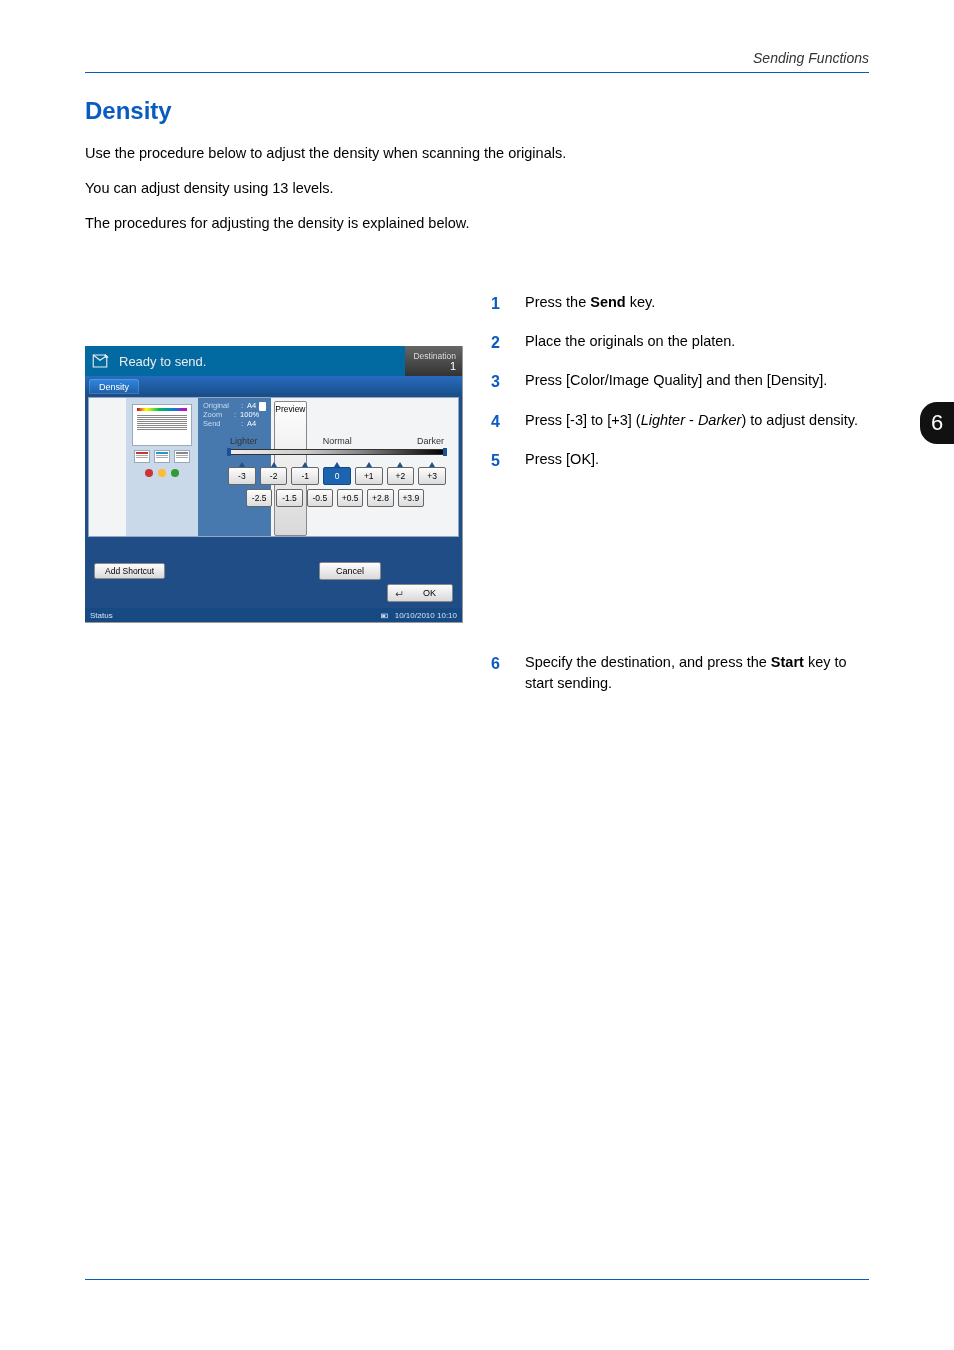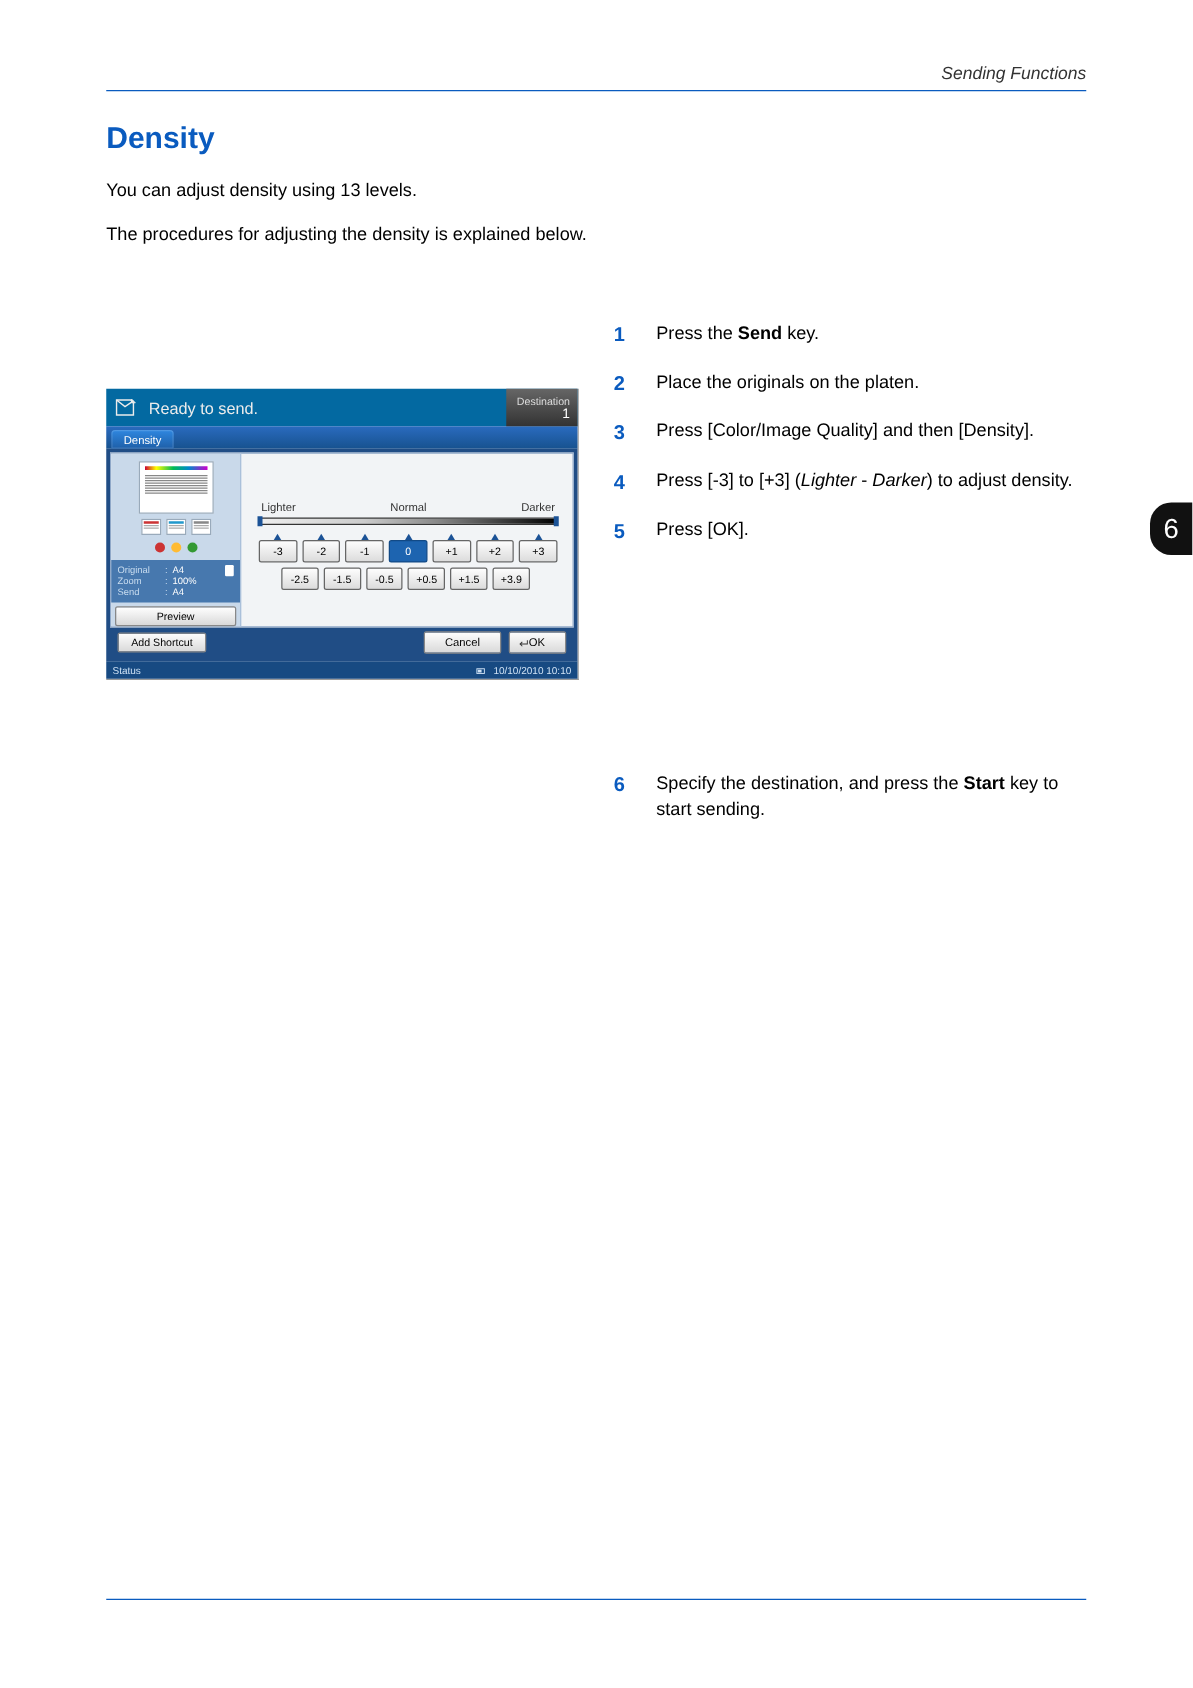--- a/index.html
+++ b/index.html
@@ -33,21 +33,21 @@
   .shot-header .sendicon svg { width:18px; height:18px; fill:#ececec; stroke:#ececec; }
   .shot-header .title { flex: 1; padding-left: 4px; color: #ececec; font-size: 13px; }
   .shot-header .dest { background: linear-gradient(#666,#333); color:#ddd; font-size: 8.5px; height: 100%; display:flex; flex-direction: column; align-items:flex-end; justify-content:center; padding: 0 6px 0 8px; }
   .shot-header .dest .dv { color:#fff; font-size:11px; line-height:1; }
 
   .tab-row { height: 18px; background: linear-gradient(#2a6bbf,#17528f); display:flex; align-items:flex-end; }
   .tab-row .tab { background: linear-gradient(#2f87e0,#1e5fa8); color:#fff; font-size: 9px; height: 15px; padding: 1px 10px; border-radius: 3px 3px 0 0; margin-left: 4px; display:flex; align-items:center; box-shadow: inset 0 0 0 1px rgba(255,255,255,.15);}
   .main-area { background:#204d85; padding: 3px; }
   .main-inner { background:#f2f4f6; border:1px solid #8fa8c8; display:flex; min-height: 140px; }
 
-  .left-pane { width: 104px; background:#c9d9ea; border-right:1px solid #aac0da; display:flex; flex-direction:column; }
+  .left-pane { width: 88px; background:#c9d9ea; border-right:1px solid #aac0da; display:flex; flex-direction:row;margin-left:37px; }
   .preview-box { flex:1; padding:6px 6px 3px 6px; display:flex; flex-direction:column; align-items:center; gap:4px; }
   .preview-page { background:#fff; border:1px solid #9ab; width: 60px; height: 42px; display:flex; flex-direction:column; padding:3px 4px; gap:1px; }
   .preview-page .clr { height:3px; background: linear-gradient(90deg,#c03,#ff0 18%,#0b5 45%,#08c 70%,#c0c); border:0; }
   .preview-page .ln { height:1px; background:#888; }
   .thumbs { display:flex; gap:4px; }
   .thumbs .th { width:16px; height:13px; background:#fff; border:1px solid #9ab; display:flex; flex-direction:column; padding:1px; gap:1px;}
   .thumbs .th .bar { height:2px; background: linear-gradient(90deg,#c03,#08c); }
   .thumbs .th .tl { height:1px; background:#aaa; }
   .icons2 { display:flex; gap:5px; margin-top:2px;}
   .icons2 span { width:8px; height:8px; border-radius:50%; }
@@ -73,35 +73,36 @@
   .btn-row { display:flex; gap:4px; }
   .btn-row.half { padding-left: 18px; margin-top:4px; }
   .dbtn { flex:1; background: linear-gradient(#fdfdfd,#dcdcdc); border:1px solid #666; border-radius:2px; font-size:8.5px; text-align:center; padding:3px 0; position:relative; }
   .dbtn.sel { background:#1d64b0; color:#fff; border-color:#124a86;}
   .dbtn .notch { position:absolute; top:-6px; left:50%; transform:translateX(-50%); width:0; height:0; border-left:3px solid transparent; border-right:3px solid transparent; border-bottom:5px solid #1b5296;}
 
   .footer-row { padding:3px 6px 3px 6px; display:flex; justify-content:space-between; align-items:center;}
   .add-shortcut { background: linear-gradient(#fdfdfd,#d9d9d9); border:1px solid #888; border-radius:2px; font-size:8.5px; padding:2px 10px; }
   .footer-actions { display:flex; gap:6px; align-items:center;}
   .footer-actions .fbtn { background: linear-gradient(#fdfdfd,#d9d9d9); border:1px solid #888; border-radius:2px; font-size:9px; padding:3px 16px; }
-  .footer-actions .ok { padding-left:6px; display:flex; align-items:flex-end; gap:0;}
+  .footer-actions .ok { padding-left:6px; display:flex; align-items:flex-end; gap:20px;margin-top:44px;}
   .footer-actions .ok svg { width:9px; height:9px; }
 
   .status-bar { background:#174a82; color:#cfe2f5; font-size:8px; height:14px; display:flex; align-items:center; justify-content:space-between; padding: 0 5px;}
   .status-bar .right { display:flex; align-items:center; gap:6px;}
   .status-bar svg { width:9px; height:9px; }
 </style>
 </head>
 <body>
 
 <div class="page">
   <div class="running-header">Sending Functions</div>
   <hr class="top-rule">
 
   <h1 class="section-title">Density</h1>
+  <p class="body">Use the procedure below to adjust the density when scanning the originals.</p>
   <p class="body">You can adjust density using 13 levels.</p>
   <p class="body">The procedures for adjusting the density is explained below.</p>
 
   <div class="two-col">
     <div class="left-col">
 
       <div class="shot">
 
         <div class="shot-header">
           <span class="sendicon">
@@ -199,21 +200,21 @@
                   <div class="dbtn sel"><span class="notch"></span><span>0</span></div>
                   <div class="dbtn"><span class="notch"></span><span>+1</span></div>
                   <div class="dbtn"><span class="notch"></span><span>+2</span></div>
                   <div class="dbtn"><span class="notch"></span><span>+3</span></div>
                 </div>
                 <div class="btn-row half">
                   <div class="dbtn">-2.5</div>
                   <div class="dbtn">-1.5</div>
                   <div class="dbtn">-0.5</div>
                   <div class="dbtn">+0.5</div>
-                  <div class="dbtn">+1.5</div>
+                  <div class="dbtn">+2.8</div>
                   <div class="dbtn">+3.9</div>
                   <div style="flex:0 0 18px"></div>
                 </div>
               </div>
             </div>
           </div>
 
           <div class="footer-row">
             <div class="add-shortcut">Add Shortcut</div>
             <div class="footer-actions">

